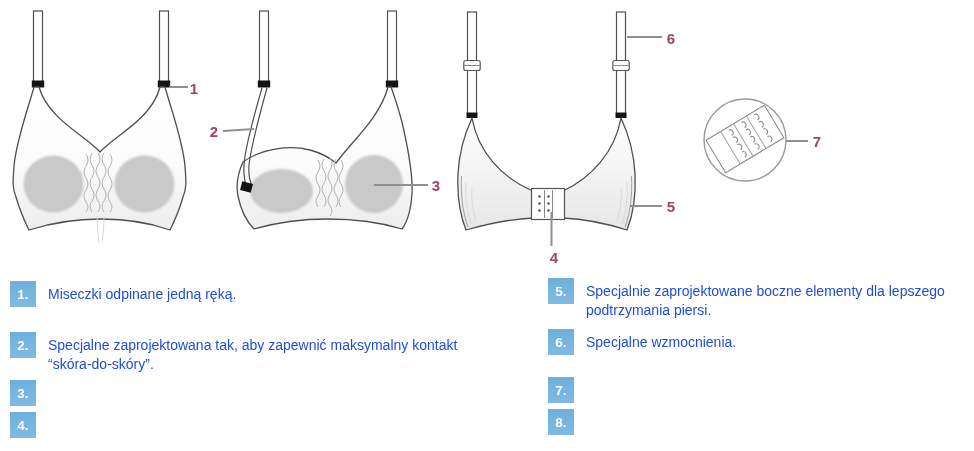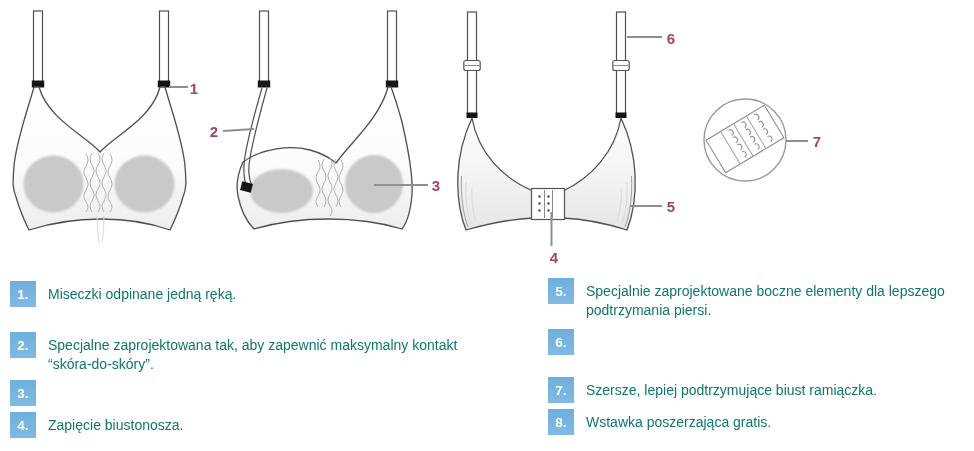--- a/index.html
+++ b/index.html
@@ -27,21 +27,21 @@
   .co{position:absolute;transform:translate(-50%,-50%);color:#a24463;
       font-weight:700;font-size:15px;line-height:1;}
 
   
   .legend{position:absolute;left:0;top:0;width:974px;height:451px;}
   .item{position:absolute;display:flex;align-items:flex-start;}
   .badge{width:26px;height:26px;flex:0 0 26px;background:#77b4df;
          background:linear-gradient(180deg,#6fafdd,#80bae4);
          color:#fbfdfe;font-size:13.5px;font-weight:700;
          display:flex;align-items:center;justify-content:center;}
-  .txt{margin-left:12px;padding-top:4px;font-size:14px;line-height:19px;color:#0f766e;}
+  .txt{margin-left:12px;padding-top:4px;font-size:14px;line-height:19px;color:#1d4ed8;}
   .lcol{max-width:450px}
   .rcol{max-width:388px}
 </style>
 </head>
 <body>
 
 <div class="page">
 
   <div class="stage">
     <svg width="974" height="270" viewBox="0 0 974 270">
@@ -183,32 +183,30 @@
     </div>
     <div class="item" style="left:10px;top:332px">
       <span class="badge">2.</span>
       <div class="txt lcol">Specjalne zaprojektowana tak, aby zapewnić maksymalny kontakt “skóra-do-skóry”.</div>
     </div>
     <div class="item" style="left:10px;top:380px">
       <span class="badge">3.</span>
     </div>
     <div class="item" style="left:10px;top:412px">
       <span class="badge">4.</span>
-      <div class="txt lcol">Zapięcie biustonosza.</div>
     </div>
     <div class="item" style="left:548px;top:278px">
       <span class="badge">5.</span>
       <div class="txt rcol">Specjalnie zaprojektowane boczne elementy dla lepszego podtrzymania piersi.</div>
     </div>
     <div class="item" style="left:548px;top:329px">
       <span class="badge">6.</span>
+      <div class="txt rcol">Specjalne wzmocnienia.</div>
     </div>
     <div class="item" style="left:548px;top:377px">
       <span class="badge">7.</span>
-      <div class="txt rcol">Szersze, lepiej podtrzymujące biust ramiączka.</div>
     </div>
     <div class="item" style="left:548px;top:409px">
       <span class="badge">8.</span>
-      <div class="txt rcol">Wstawka poszerzająca gratis.</div>
     </div>
   </div>
 
 </div>
 
 </body></html>

